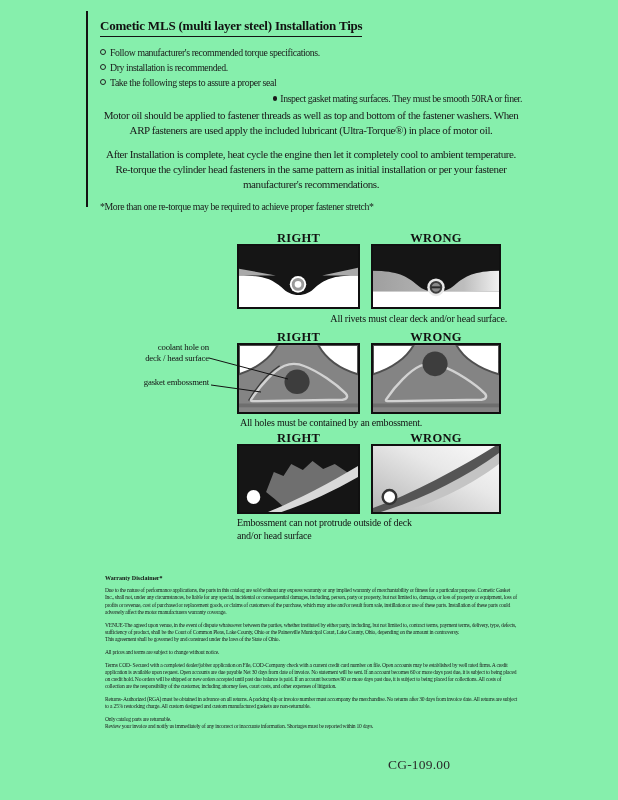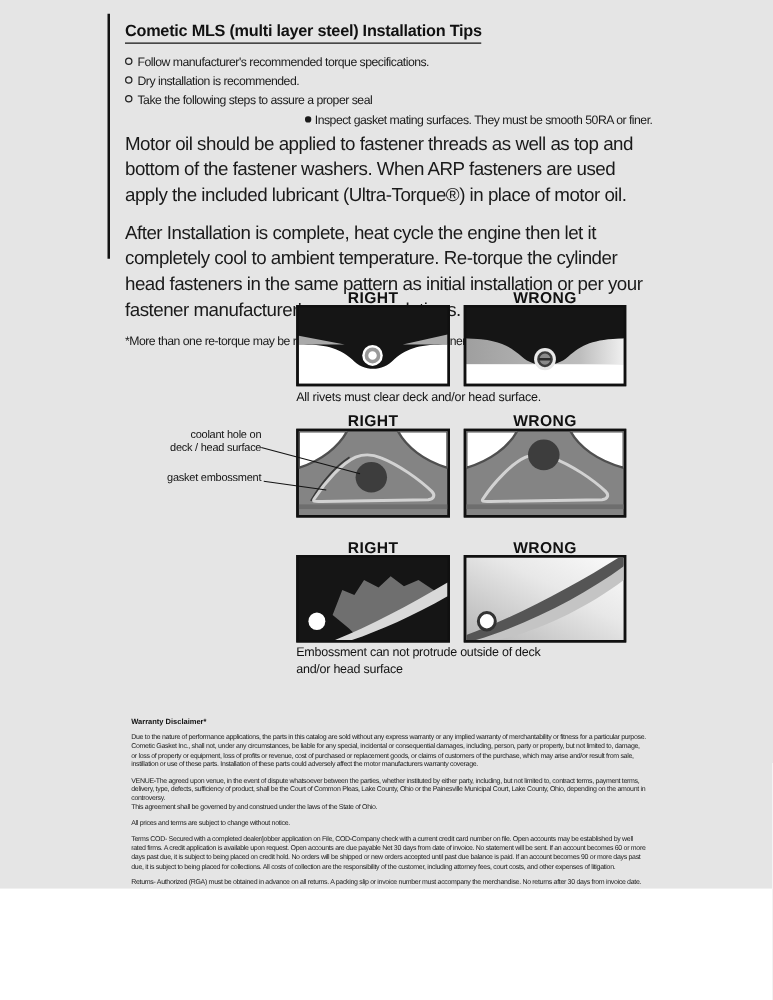--- a/index.html
+++ b/index.html
@@ -1,29 +1,29 @@
 <!DOCTYPE html>
 <html><head>
 <meta charset="utf-8">
 <style>
   html,body{margin:0;padding:0;background:#fff;}
-  .page{position:relative;width:618px;height:711px;background:#e5e5e5;overflow:hidden;
-        font-family:Liberation Sans, sans-serif;color:#1a1a1a;}
+  .page{position:relative;width:618px;height:800px;background:#86efac;overflow:hidden;
+        font-family:Liberation Serif, serif;color:#1a1a1a;}
   .vrule{position:absolute;left:86px;top:11px;width:2px;height:196px;background:#131313;}
   .content-top{position:absolute;left:100px;top:16px;width:422px;}
   .title{display:inline-block;font-size:13px;font-weight:700;letter-spacing:-0.2px;
          border-bottom:1.6px solid #131313;padding-bottom:2px;margin:0 0 8px 0;color:#111;}
   .b-line{font-size:9.8px;letter-spacing:-0.4px;margin:2.2px 0;line-height:1.32;}
   .sub{margin-left:15px;text-align:right;}
   .ob{display:inline-block;width:4px;height:4px;border:1px solid #222;border-radius:50%;
       margin-right:4px;vertical-align:1.5px;}
   .db{display:inline-block;width:4.5px;height:4.5px;background:#1a1a1a;border-radius:50%;
       margin-right:3px;vertical-align:1px;}
   .sec-head{font-size:12px;font-weight:700;letter-spacing:-0.2px;margin:15px 0 6px 0;color:#111;}
-  .para{font-size:15px;letter-spacing:-0.4px;line-height:1.38;margin:0 0 9px 0;}
+  .para{font-size:11px;letter-spacing:-0.4px;line-height:1.38;margin:0 0 9px 0;text-align:center;}
   .note{font-size:9.8px;letter-spacing:-0.4px;margin-top:2px;}
   .fig-label{position:absolute;font-size:12.5px;font-weight:700;letter-spacing:0.3px;
              text-align:center;color:#111;}
   .panel{position:absolute;border:2px solid #101010;box-sizing:border-box;background:#151515;}
   .panel svg{display:block;width:100%;height:100%;}
   .caption{position:absolute;font-size:10px;letter-spacing:-0.2px;line-height:1.25;
            white-space:pre-line;color:#131313;}
   .annot{position:absolute;font-size:8.8px;letter-spacing:-0.2px;line-height:1.25;
          text-align:right;white-space:pre-line;color:#131313;}
   .leader{position:absolute;left:205px;top:350px;width:95px;height:50px;}
@@ -77,21 +77,21 @@
       </defs>
       <rect width="130" height="62" fill="#151515"></rect>
       <rect y="25" width="130" height="21" fill="url(#g1)"></rect>
       <path d="M0,0 H130 V25 C104,26 96,30 84,40 C74,49 56,49 46,40 C34,30 26,26 0,25 Z" fill="#151515"></path>
       <rect y="46" width="130" height="16" fill="#ffffff"></rect>
       <circle cx="65" cy="42" r="9" fill="#e8e8e8"></circle>
       <circle cx="65" cy="42" r="5.5" fill="#8a8a8a" stroke="#3d3d3d" stroke-width="2"></circle>
       <path d="M60,42 h10" stroke="#2a2a2a" stroke-width="2"></path>
     </svg>
   </div>
-  <div class="caption" style="left:237px;top:313px;width:270px;">All rivets must clear deck and/or head surface.</div>
+  <div class="caption" style="left:237px;top:313px;width:270px;text-align:right;">All rivets must clear deck and/or head surface.</div>
 
   <div class="fig-label" style="left:237px;top:330px;width:123px;">RIGHT</div>
   <div class="fig-label" style="left:371px;top:330px;width:130px;">WRONG</div>
 
   <div class="panel" style="left:237px;top:343px;width:123px;height:71px;">
     <svg viewBox="0 0 123 71" preserveAspectRatio="none">
       <rect width="123" height="71" fill="#848484"></rect>
       <path d="M0,0 L40,0 C33,13 19,25 0,31 Z" fill="#ffffff" stroke="#4f4f4f" stroke-width="2"></path>
       <path d="M123,0 L82,0 C89,13 103,25 123,31 Z" fill="#ffffff" stroke="#4f4f4f" stroke-width="2"></path>
       <rect y="62" width="123" height="4" fill="#6e6e6e"></rect>
@@ -111,20 +111,21 @@
     </svg>
   </div>
 
   <div class="annot" style="left:116px;top:342px;width:93px;">coolant hole on
 deck / head surface</div>
   <div class="annot" style="left:116px;top:377px;width:93px;">gasket embossment</div>
   <svg class="leader" viewBox="0 0 95 50">
     <line x1="4" y1="8" x2="83" y2="29" stroke="#131313" stroke-width="1"></line>
     <line x1="6" y1="35" x2="56" y2="42" stroke="#131313" stroke-width="1"></line>
   </svg>
+  <div class="caption" style="left:240px;top:417px;width:270px;">All holes must be contained by an embossment.</div>
 
   <div class="fig-label" style="left:237px;top:431px;width:123px;">RIGHT</div>
   <div class="fig-label" style="left:371px;top:431px;width:130px;">WRONG</div>
 
   <div class="panel" style="left:237px;top:444px;width:123px;height:70px;">
     <svg viewBox="0 0 123 66" preserveAspectRatio="none">
       <rect width="123" height="66" fill="#151515"></rect>
       <path d="M28,46 L36,26 L46,30 L54,18 L66,24 L76,15 L87,23 L99,18 L113,27 C98,36 66,52 46,61 C40,55 33,50 28,46 Z" fill="#6f6f6f"></path>
       <path d="M30,66 C58,55 92,38 123,20 L123,31 C96,46 66,59 44,66 Z" fill="#d9d9d9"></path>
       <circle cx="15" cy="51" r="7" fill="#ffffff"></circle>

